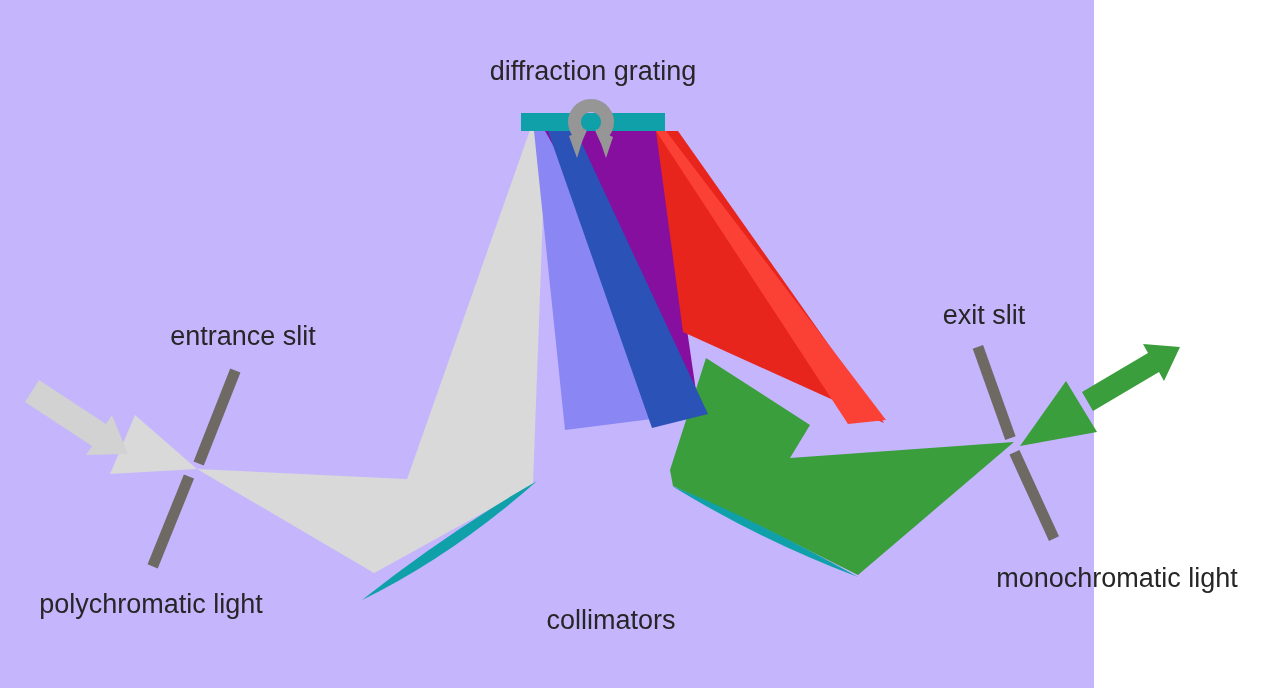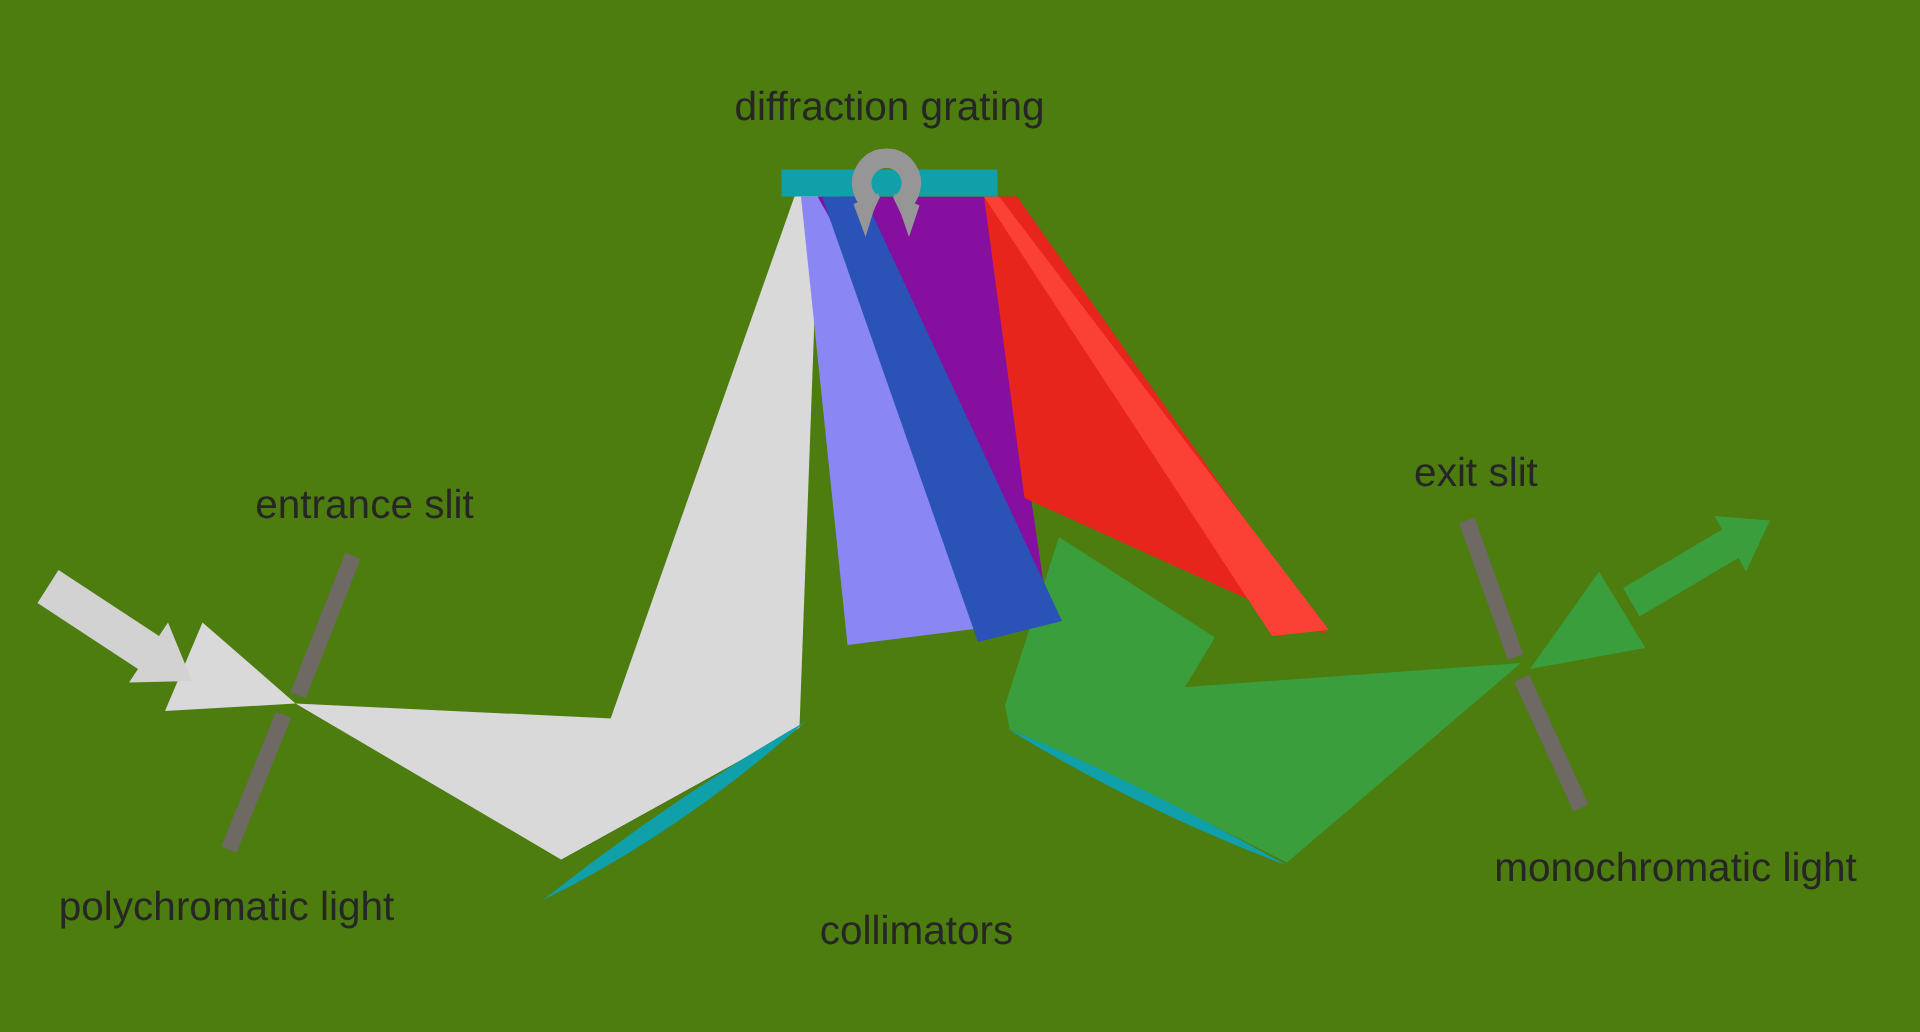--- a/index.html
+++ b/index.html
@@ -6,23 +6,23 @@
     margin: 0;
     padding: 0;
     background: #ffffff;
     width: 1280px;
     height: 688px;
     overflow: hidden;
     font-family: "Liberation Sans", sans-serif;
   }
   .stage {
     position: relative;
-    width: 1280px;
+    width: 1094px;
     height: 688px;
-    background: #4d7c0f;
+    background: #c4b5fd;
   }
   svg { display: block; }
   text.label {
     font-family: "Liberation Sans", sans-serif;
     font-size: 27px;
     text-anchor: middle;
   }
 </style>
 </head>
 <body>

